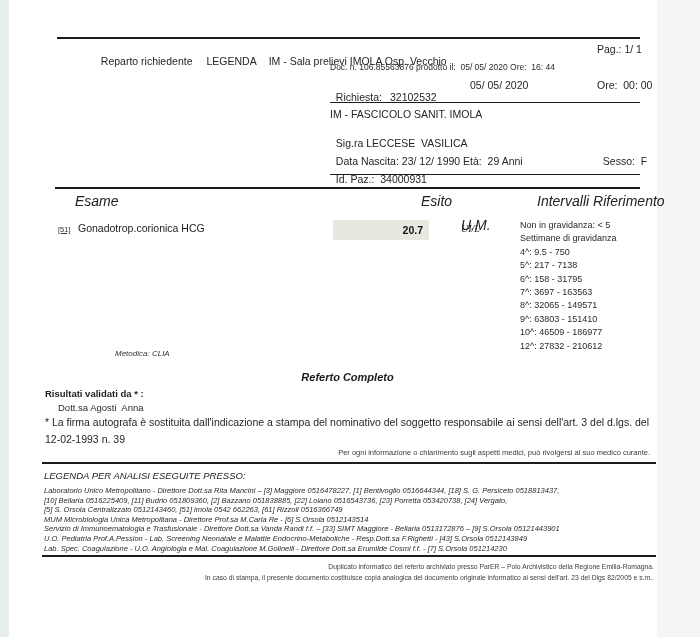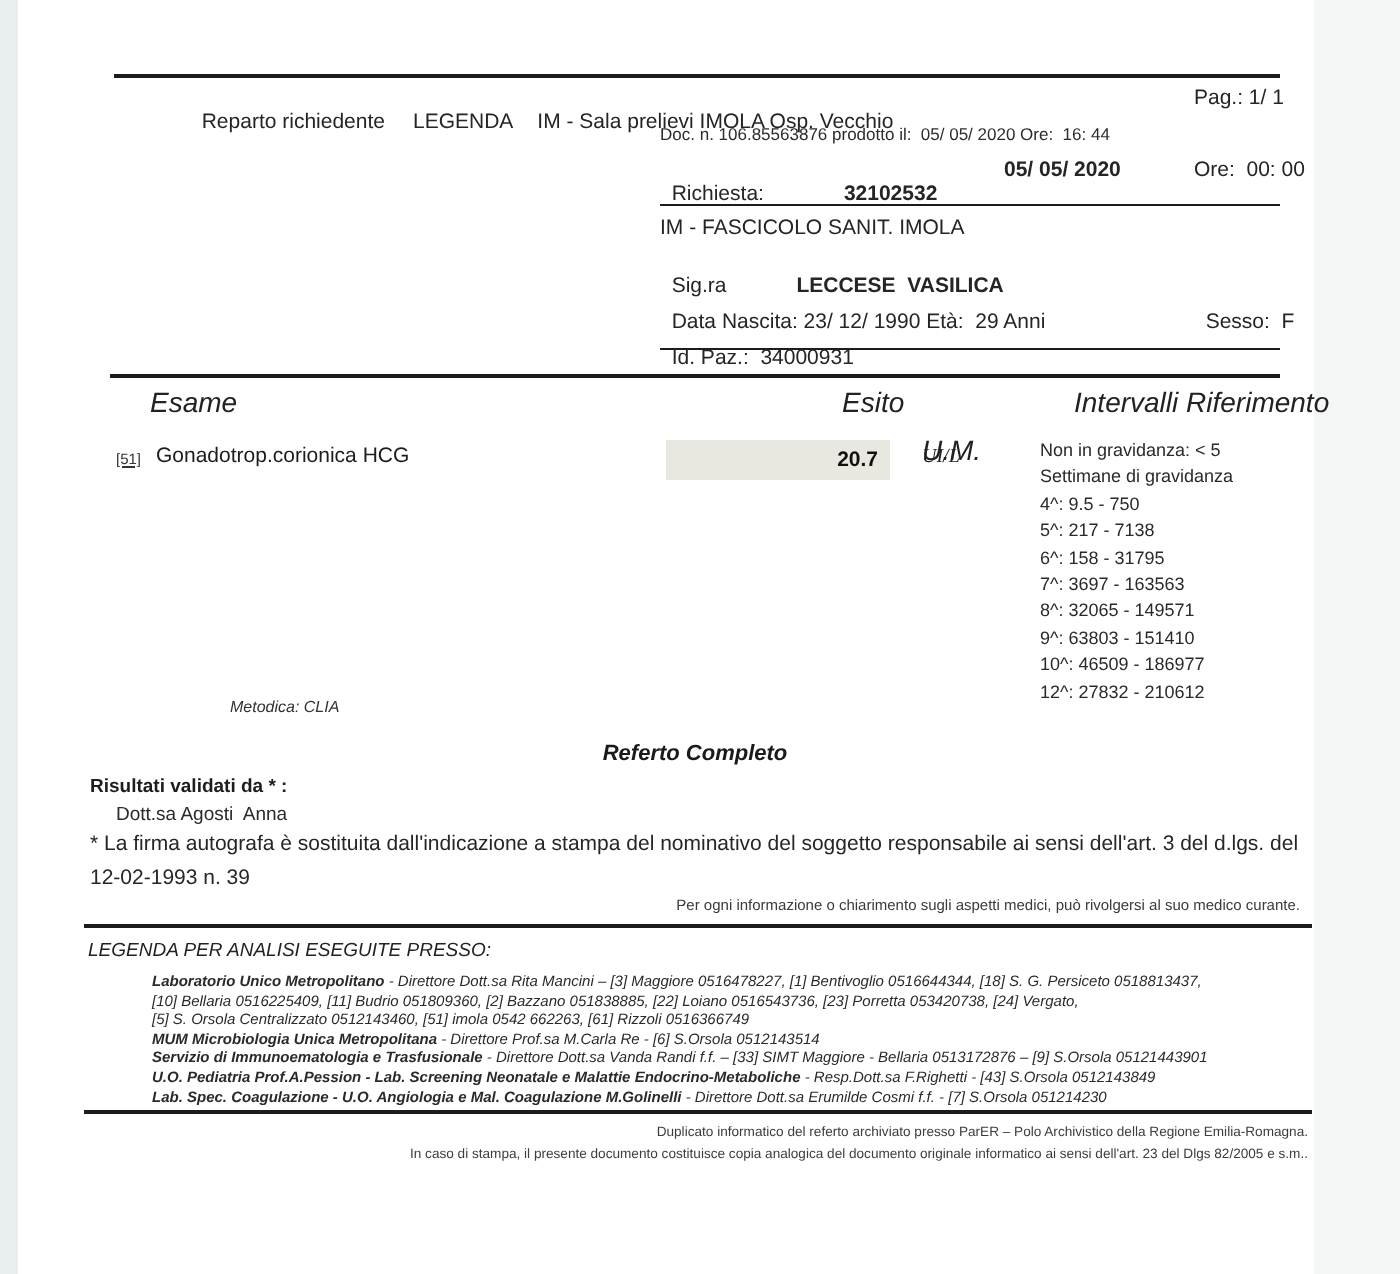--- a/index.html
+++ b/index.html
@@ -9,32 +9,32 @@
     background:#ffffff;
     color:#1f1f1f;
     position:relative;
   }
   .edge-left  { position:absolute; left:0; top:0; width:9px;  height:637px; background:#e9efee; }
   .edge-right { position:absolute; left:657px; top:0; width:43px; height:637px; background:#f3f6f5; }
 
   .rule { position:absolute; background:#1c1c1c; }
 
   .abs { position:absolute; white-space:pre; }
-  .b   { font-weight:bold;margin-left:32px; }
+  .b   { font-weight:normal; }
 
   .h-main   { font-size:10.5px; color:#252525; }
   .h-small  { font-size:8.5px;  color:#2c2c2c; }
 
   .tbl-head { font-size:14px; font-style:italic; color:#222; }
 
   .esame-code { font-size:7.5px; color:#333; }
   .esame-name { font-size:10.5px; color:#1d1d1d; }
 
   .esito-box {
-    position:absolute; left:333px; top:220px; width:112px; height:20px;
+    position:absolute; left:333px; top:220px; width:96px; height:20px;
     background:#e9e8e0; text-align:right; padding:4px 6px 0 0;
     font-size:10.5px; font-weight:bold; color:#111;
   }
   .um { font-size:10px; font-style:italic; color:#222;font-family:Liberation Serif, serif; }
 
   .ref-lines { position:absolute; left:520px; top:219px; width:165px;
     font-size:9px; line-height:13.4px; color:#2a2a2a; }
   .ref-lines div { white-space:pre; }
 
   .metodica { font-size:8px; font-style:italic; color:#333; }

